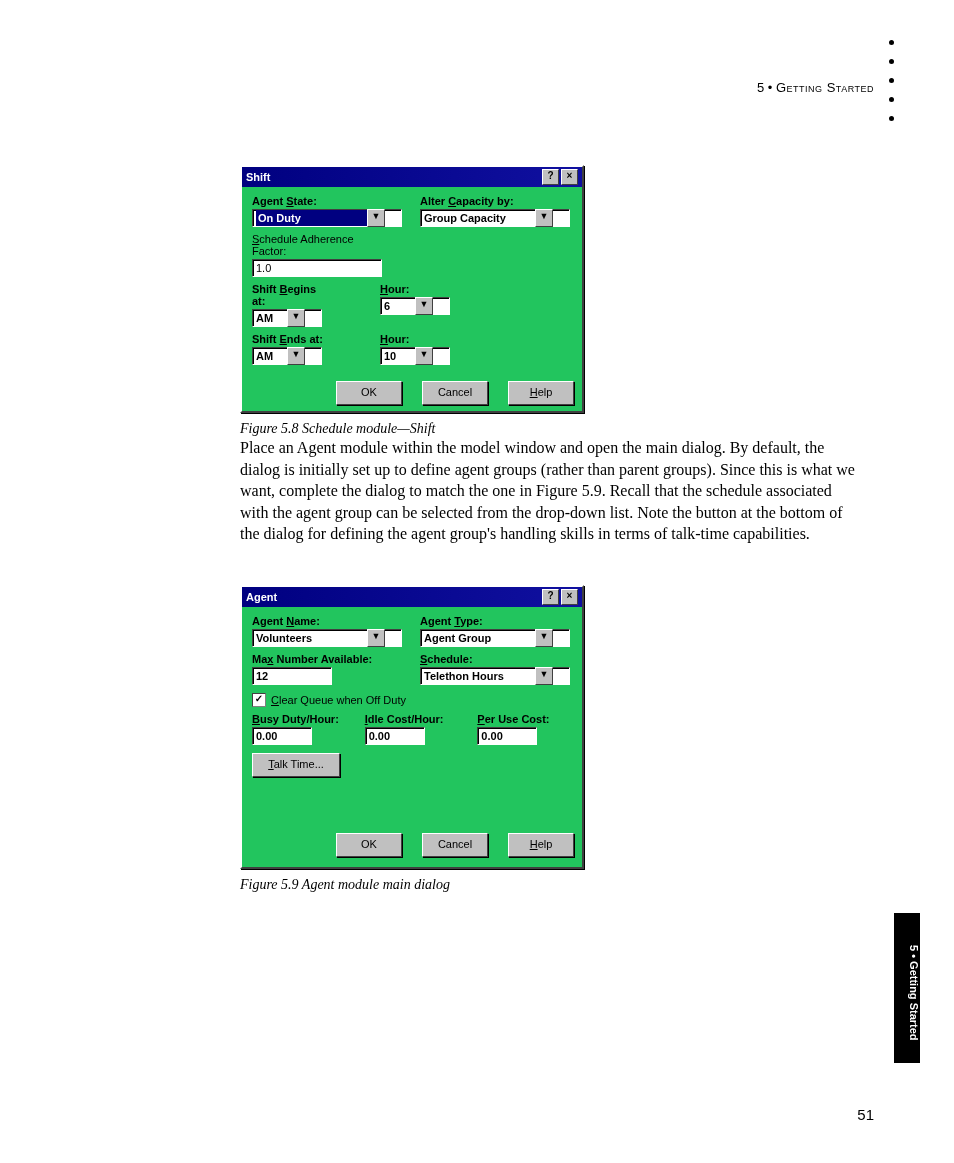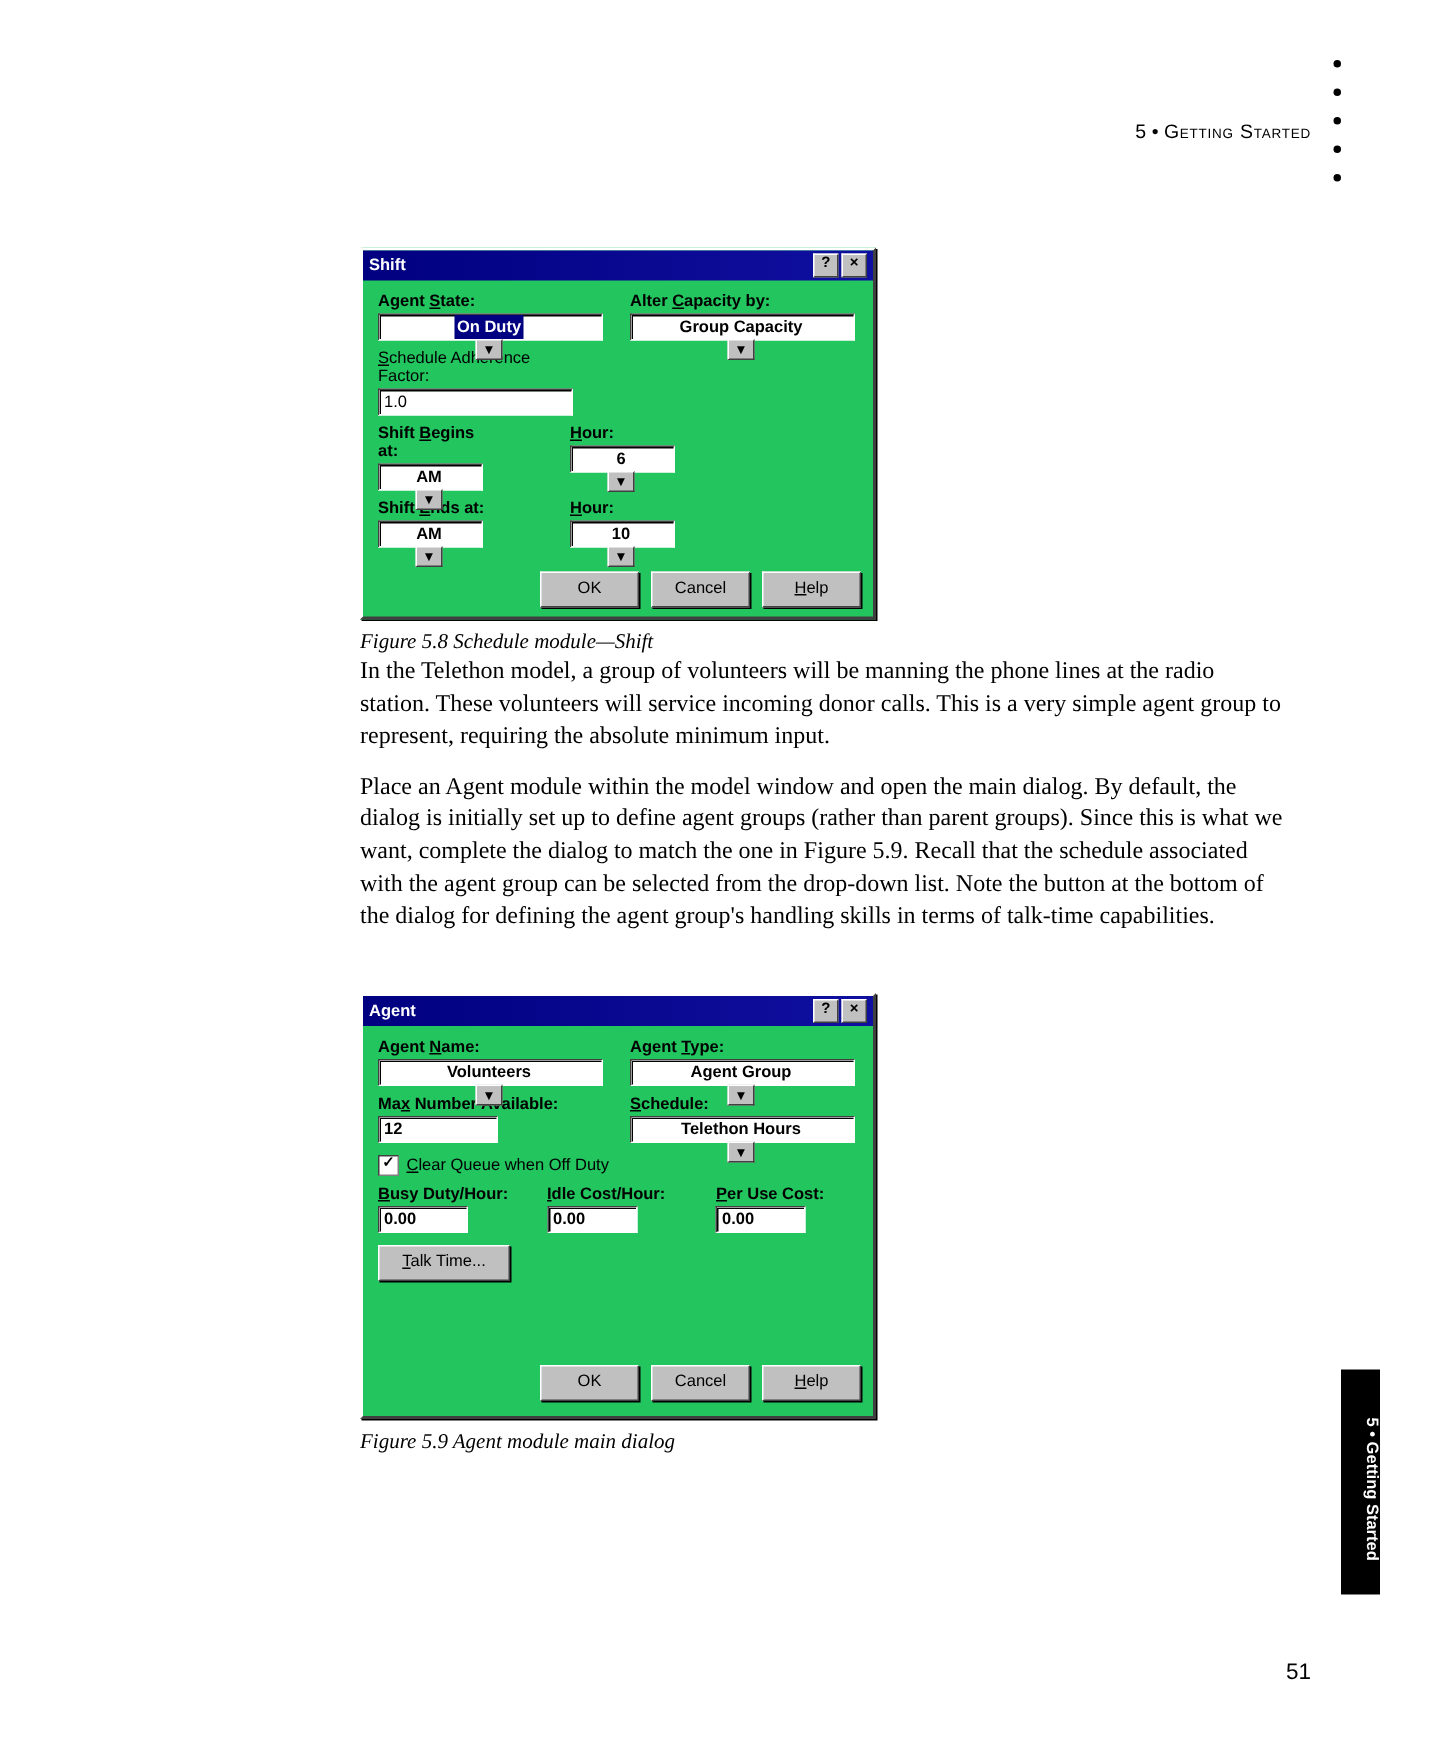--- a/index.html
+++ b/index.html
@@ -106,23 +106,22 @@
     border-bottom-color: #fff;
     box-shadow: inset 1px 1px 0 #000;
     height: 18px;
     line-height: 16px;
     padding: 0 3px;
     box-sizing: border-box;
     display: flex;
     align-items: center;
   }
   .combo {
-    padding-right: 5px;
+    padding-right: 16px;
     position: relative;
-    flex-direction: column;
   }
   .combo .val { flex: 1; }
   .combo .dropbtn {
     width: 16px;
     height: 16px;
     background: #c0c0c0;
     border: 1px solid #fff;
     border-right-color: #404040;
     border-bottom-color: #404040;
     text-align: center;
@@ -130,21 +129,21 @@
     font-size: 9px;
   }
   .combo.selected .val {
     background: #000080;
     color: #fff;
     padding: 0 2px;
   }
   .btnrow {
     display: flex;
     justify-content: flex-end;
-    gap: 8px;
+    gap: 20px;
     padding: 6px 8px;
   }
   .dialog.agent .btnrow {
     position: absolute;
     bottom: 4px;
     right: 0;
   }
   .btn {
     width: 64px;
     height: 22px;
@@ -322,21 +321,20 @@
       <div class="btn">Cancel</div>
       <div class="btn">
         <span class="u">H</span><span>elp</span>
       </div>
     </div>
   </div>
 
   <div class="caption">Figure 5.8 Schedule module—Shift</div>
 
 
-  <div class="body-text">In the Telethon model, a group of volunteers will be manning the phone lines at the radio station. These volunteers will service incoming donor calls. This is a very simple agent group to represent, requiring the absolute minimum input.</div>
   <div class="body-text">Place an Agent module within the model window and open the main dialog. By default, the dialog is initially set up to define agent groups (rather than parent groups). Since this is what we want, complete the dialog to match the one in Figure 5.9. Recall that the schedule associated with the agent group can be selected from the drop-down list. Note the button at the bottom of the dialog for defining the agent group's handling skills in terms of talk-time capabilities.</div>
 
   <div class="dialog agent">
     <div class="titlebar">
       <span class="title">Agent</span>
       <span class="tbtn">?</span>
       <span class="tbtn">×</span>
     </div>
     <div class="dialog-body">
       <div class="row">

